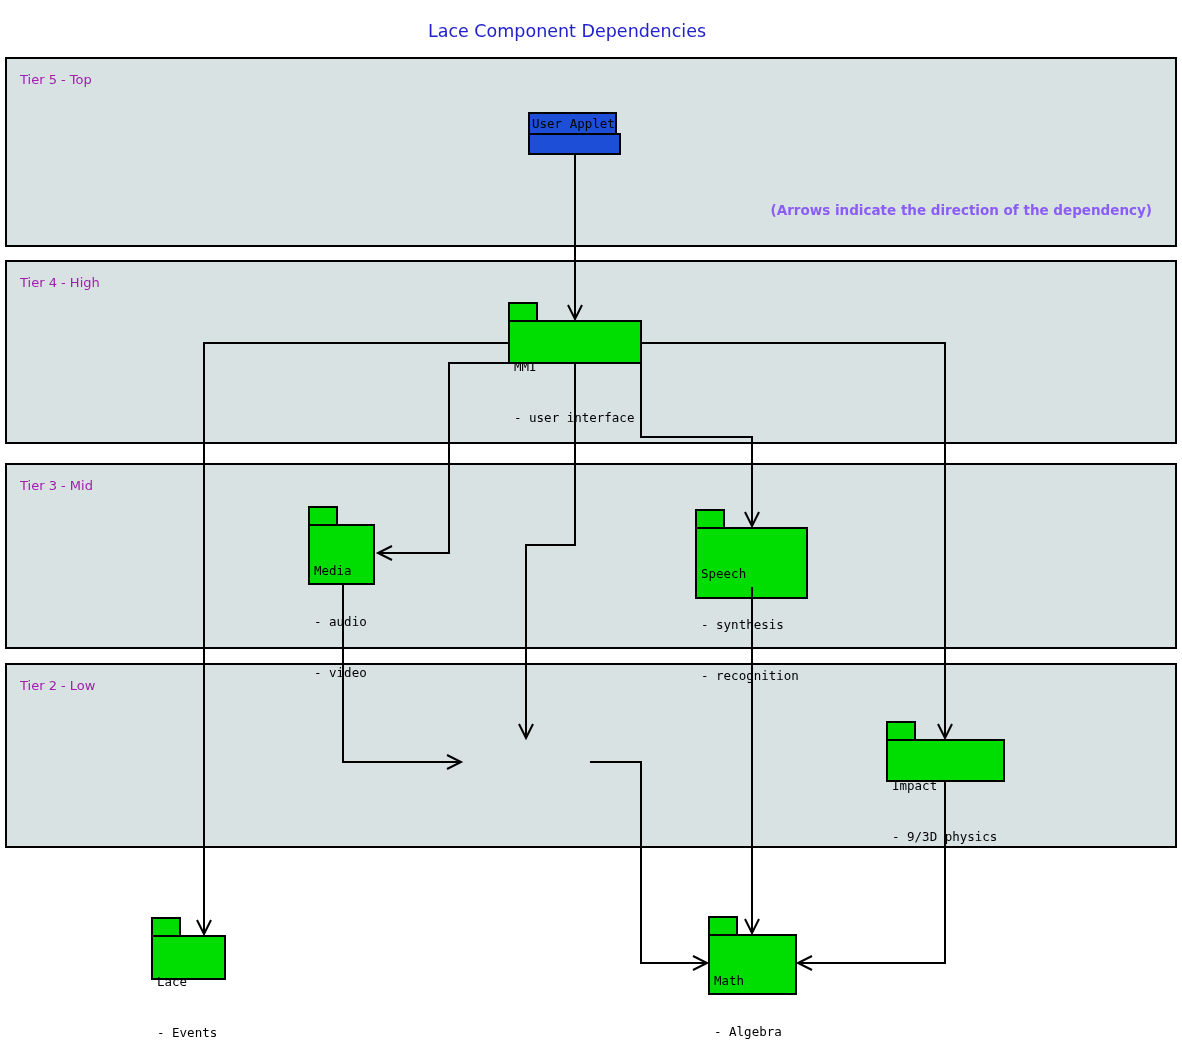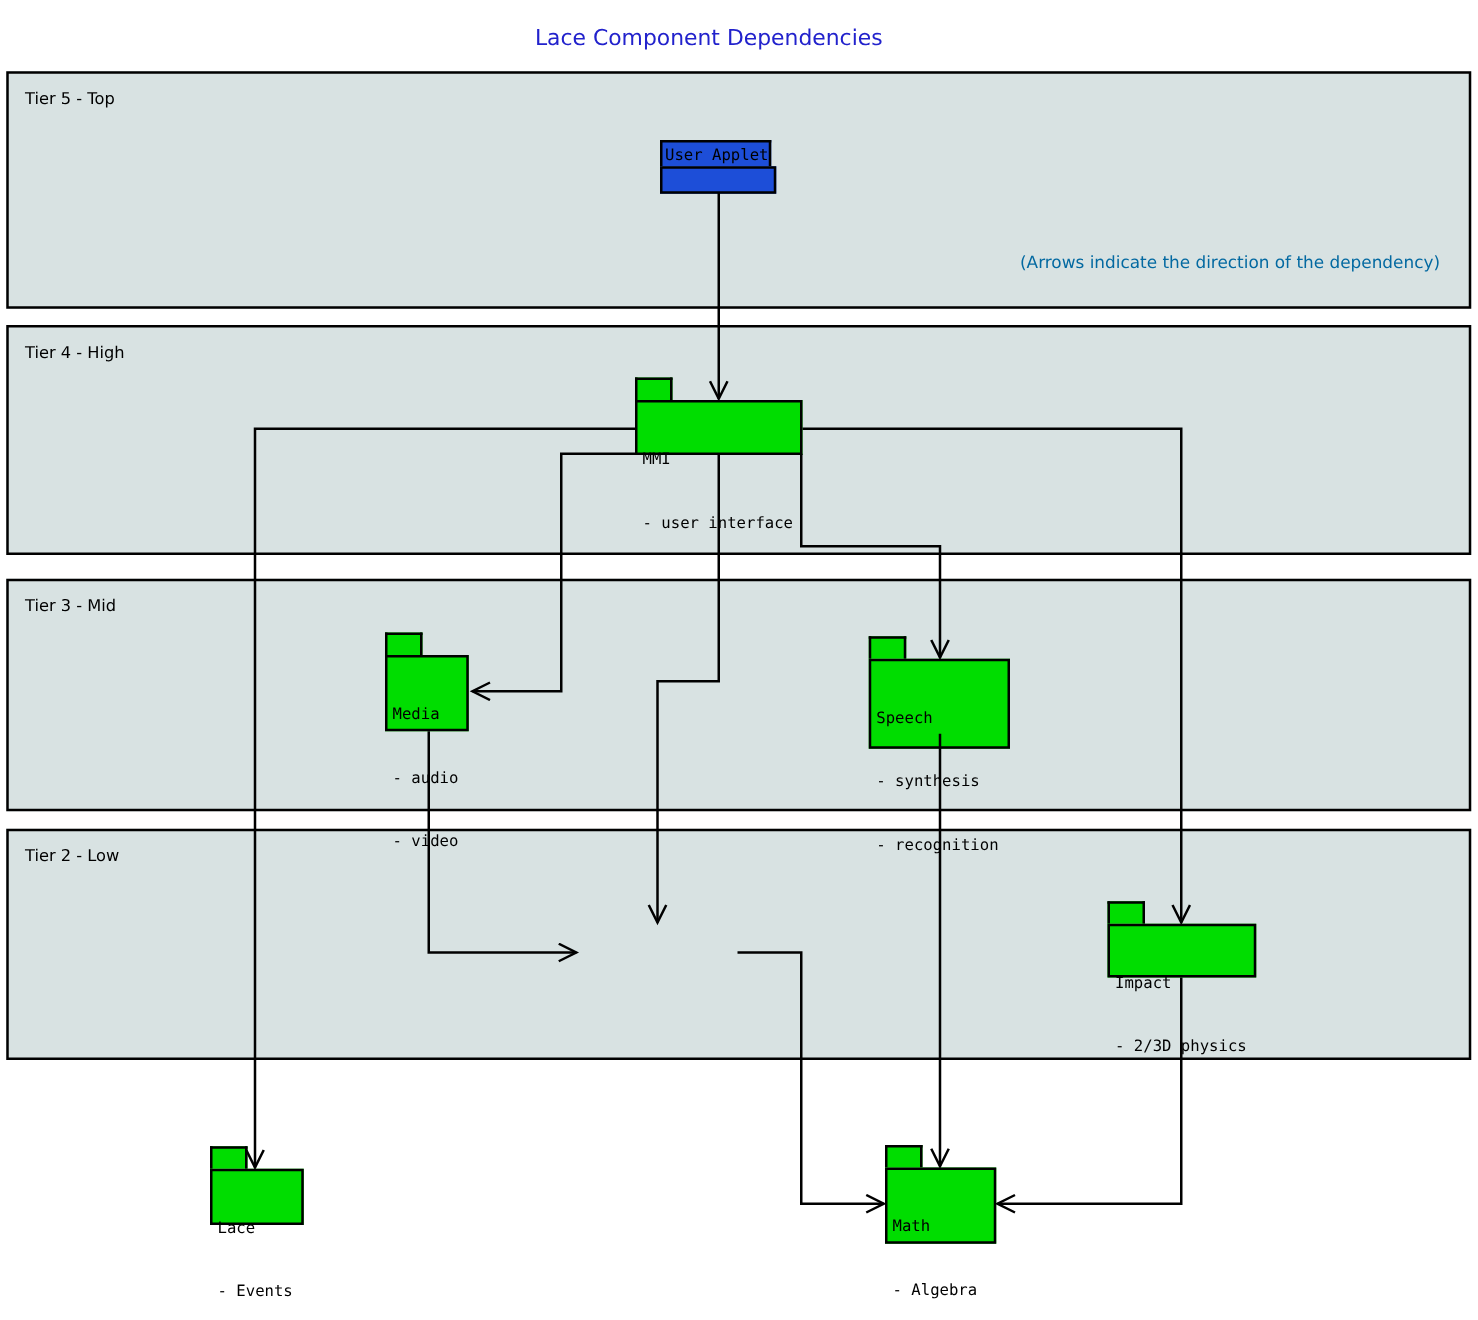--- a/index.html
+++ b/index.html
@@ -18,26 +18,27 @@
   }
   .tier{
     position:absolute;left:5px;width:1172px;
     box-sizing:border-box;
     background:#d8e2e2;
     border:2px solid #000000;
     z-index:1;
   }
   .tier-label{
     position:absolute;top:13px;left:13px;
-    font-size:13px;color:#000000;
+    font-size:13px;color:#a21caf;
   }
   .legend-note{
     position:absolute;top:202px;right:30px;
-    font-size:13.5px;color:#0369a1;
+    font-size:13.5px;color:#8b5cf6;
     z-index:2;
+    font-weight:bold;
   }
   .comp{
     position:absolute;z-index:2;
     font-family:"DejaVu Sans Mono",monospace;
     font-size:12.5px;line-height:17px;color:#000000;
   }
   .tab{
     box-sizing:border-box;
     border:2px solid #000000;border-bottom:none;
   }
@@ -111,25 +112,25 @@
       <div>- synthesis</div>
       <div>- recognition</div>
     </div>
   </div>
 
 
   <div class="comp" style="left:886px;top:721px;">
     <div class="tab green pkg-tab"></div>
     <div class="cbody green" style="width:119px;height:43px;">
       <div>Impact</div>
-      <div>- 2/3D physics</div>
+      <div>- 9/3D physics</div>
     </div>
   </div>
 
-  <div class="comp" style="left:168px;top:917px;">
+  <div class="comp" style="left:151px;top:917px;">
     <div class="tab green pkg-tab"></div>
     <div class="cbody green" style="width:75px;height:45px;">
       <div>Lace</div>
       <div>- Events</div>
     </div>
   </div>
 
   <div class="comp" style="left:708px;top:916px;">
     <div class="tab green pkg-tab"></div>
     <div class="cbody green" style="width:89px;height:61px;">

